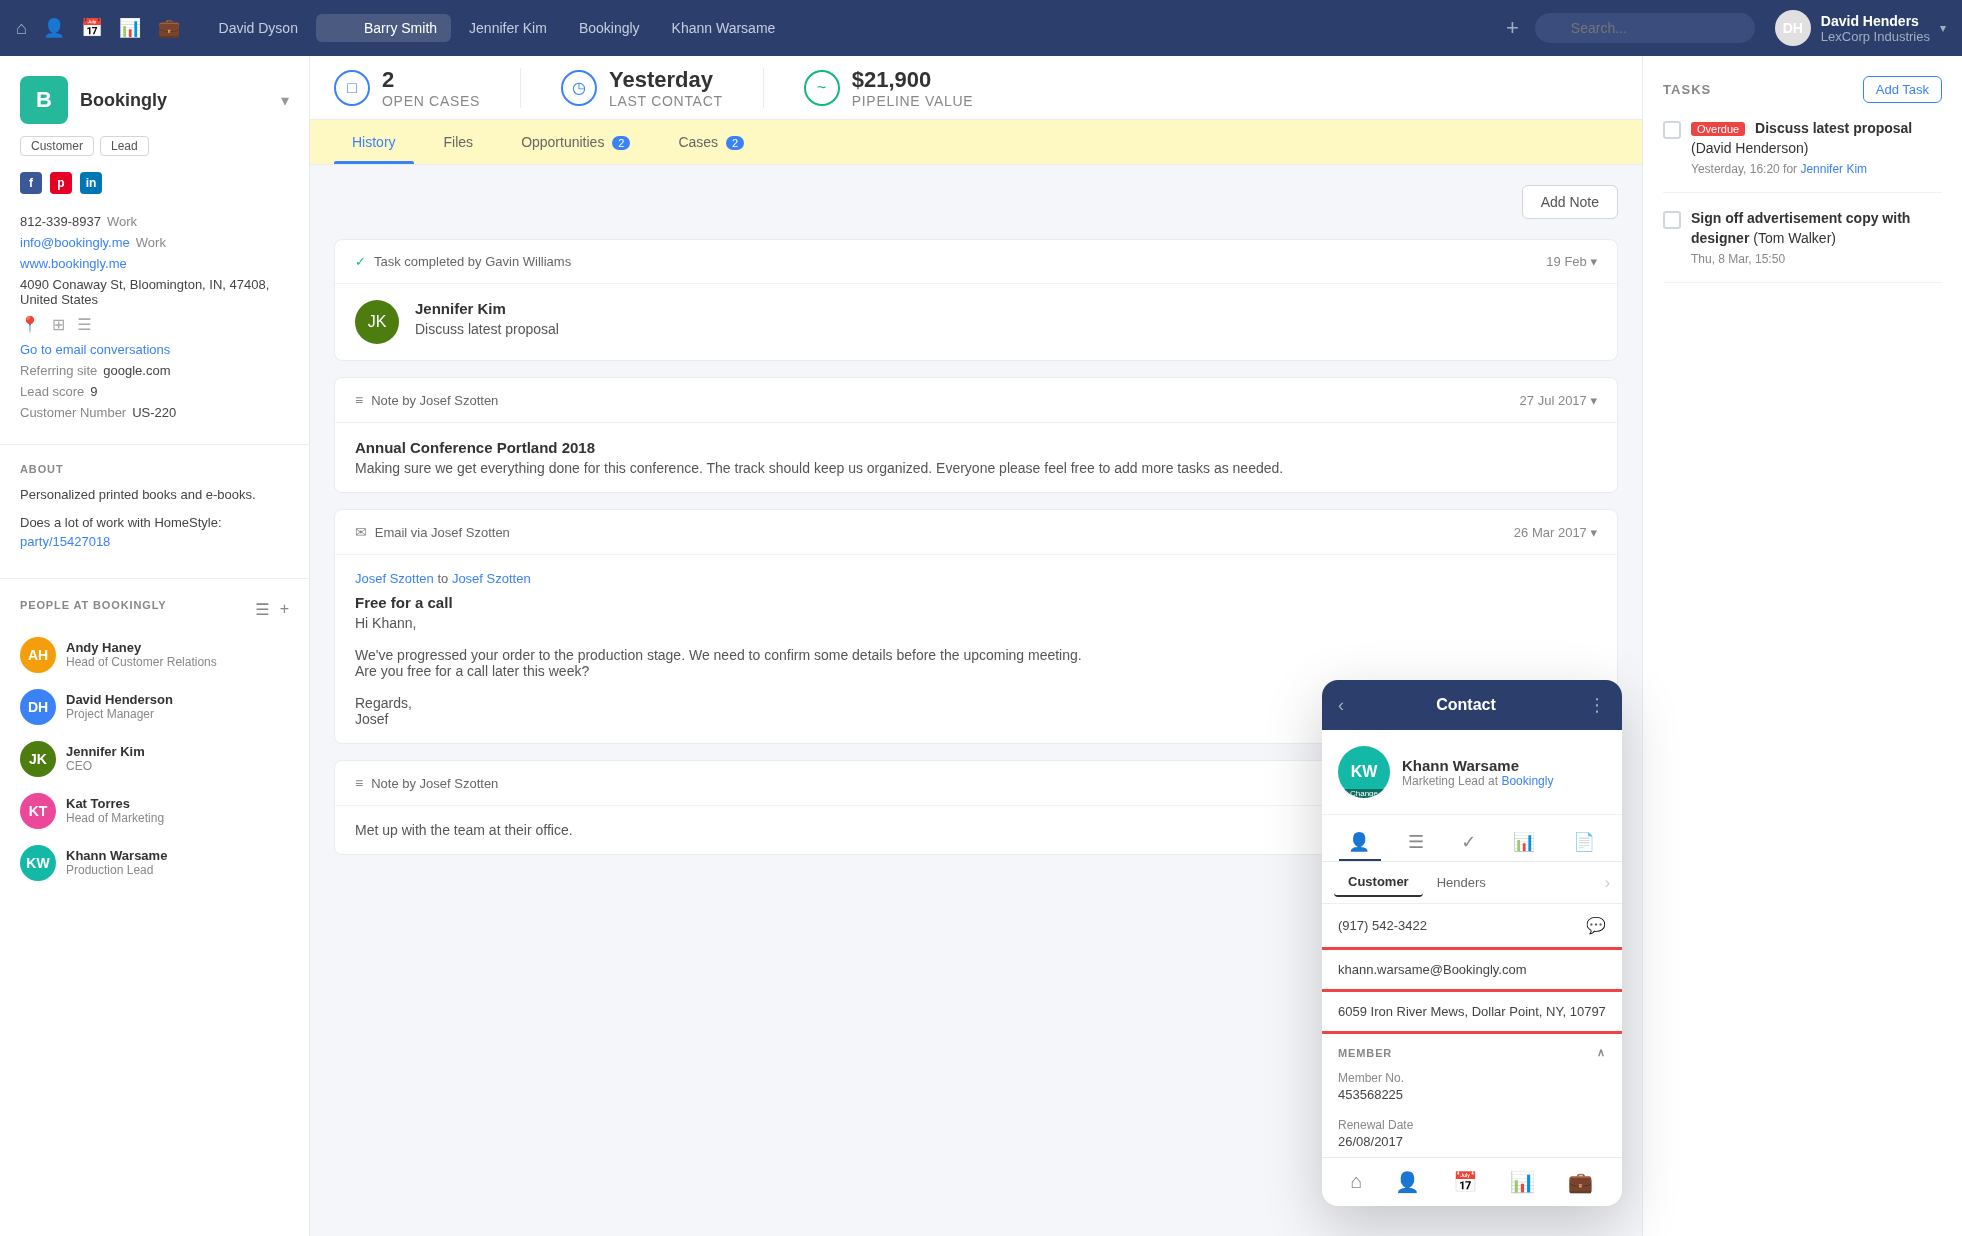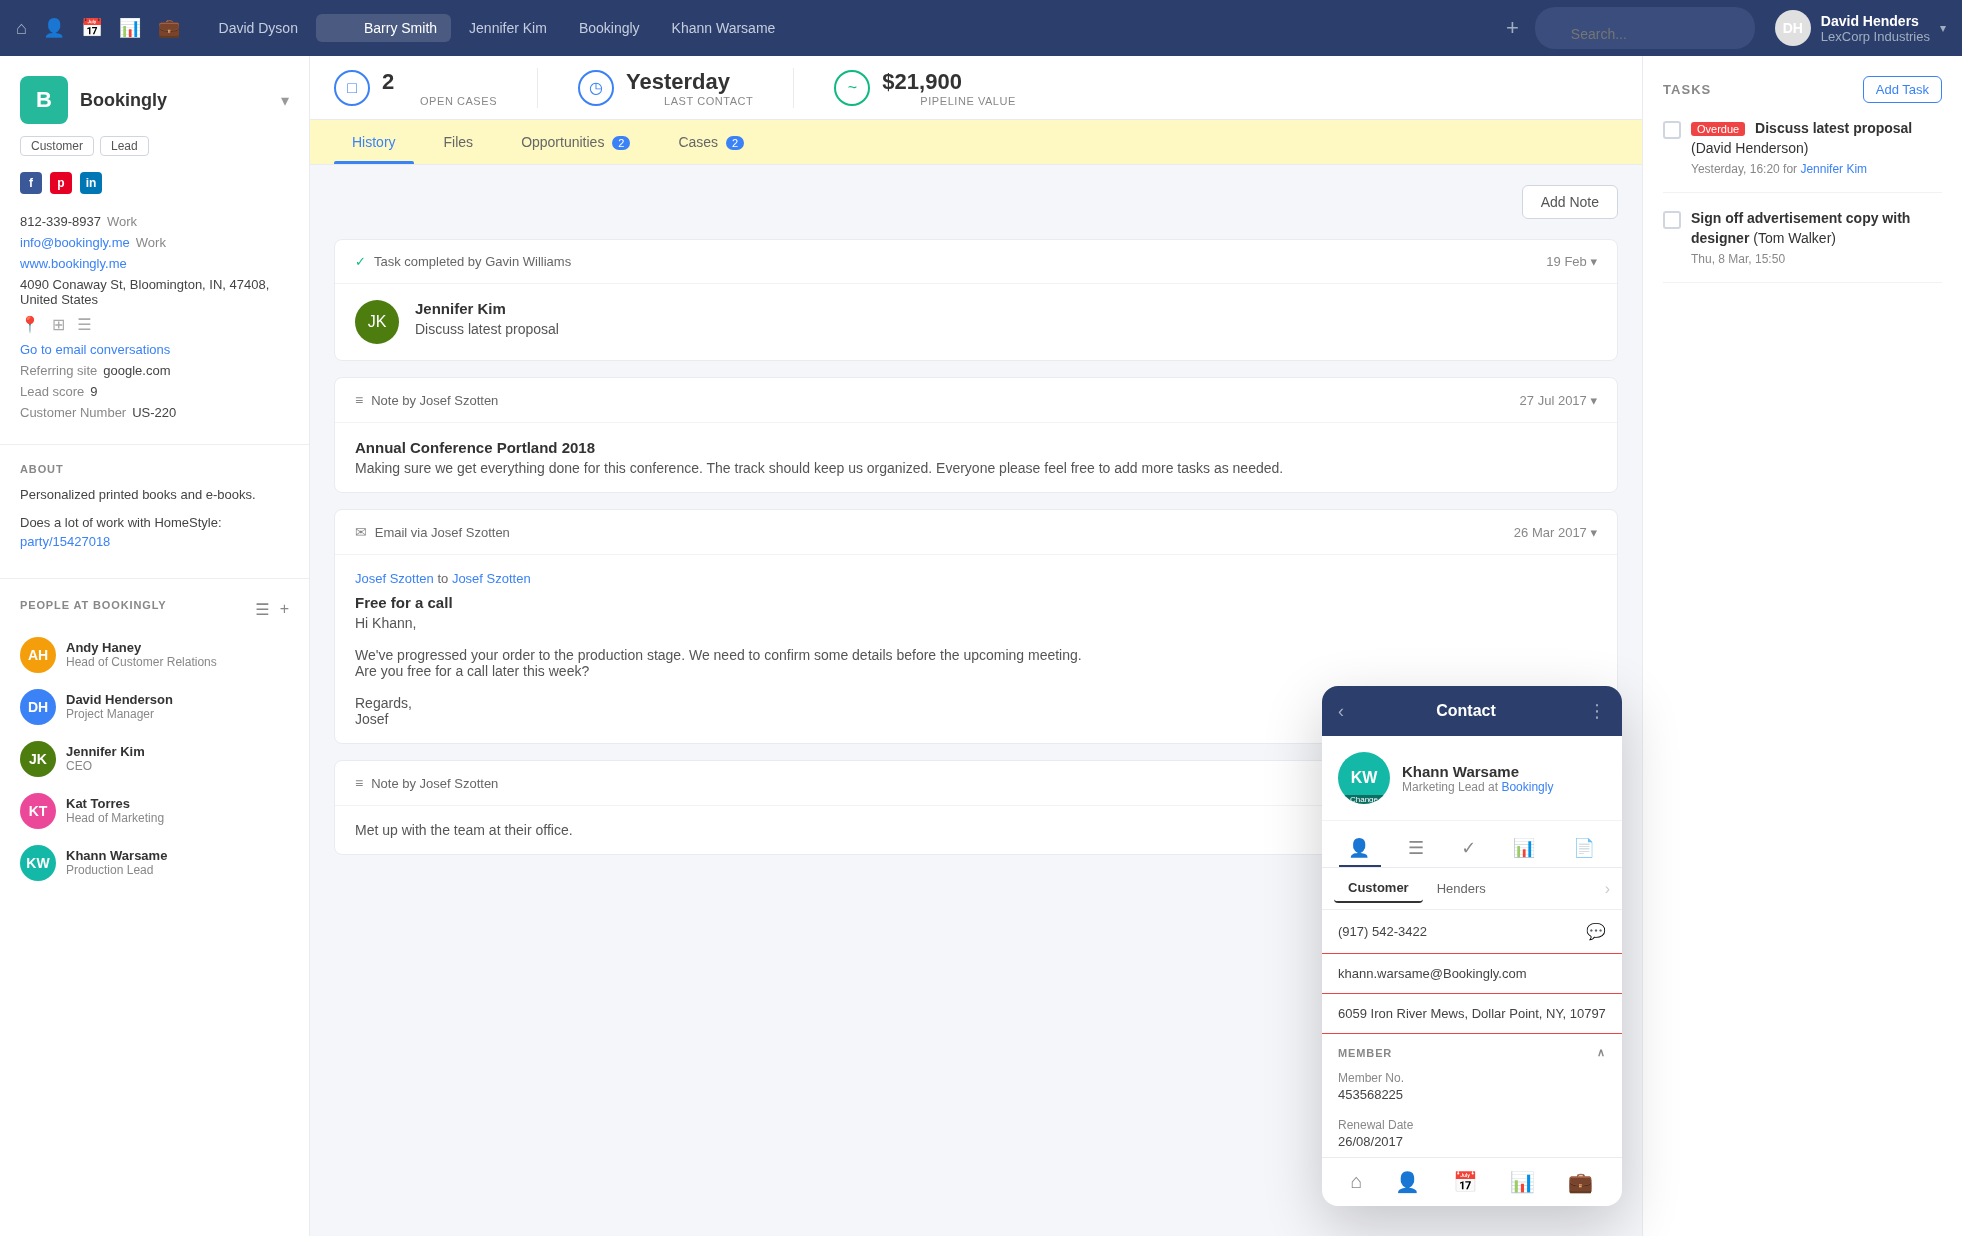--- a/index.html
+++ b/index.html
@@ -27,21 +27,21 @@
       cursor: pointer;
       font-size: 14px;
       white-space: nowrap;
     }
     .top-nav .nav-tab.active { color: #fff; background: rgba(255,255,255,0.15); padding-left: 48px; }
     .top-nav .nav-add { color: #a0aec0; font-size: 22px; margin: 0 8px; cursor: pointer; }
     .top-nav .search-box {
       background: #3a4d7c;
       border: none;
       border-radius: 20px;
-      padding: 19px 16px 7px 36px;
+      padding: 7px 16px 7px 36px;
       color: #c5cde0;
       width: 220px;
       font-size: 14px;
       position: relative;
     }
     .search-wrap { position: relative; }
     .search-wrap .search-icon-inner { position: absolute; left: 12px; top: 50%; transform: translateY(-50%); color: #a0aec0; font-size: 14px; }
     .top-nav .user-info { display: flex; align-items: center; gap: 10px; margin-left: 12px; color: #fff; cursor: pointer; }
     .top-nav .user-avatar { width: 36px; height: 36px; border-radius: 50%; background: #e0e0e0; display: flex; align-items: center; justify-content: center; overflow: hidden; }
     .top-nav .user-name { font-size: 14px; font-weight: 600; }
@@ -122,21 +122,21 @@
       padding: 0 24px;
       height: 64px;
       gap: 40px;
     }
     .stat-item { display: flex; align-items: center; gap: 12px; }
     .stat-icon { width: 36px; height: 36px; border-radius: 50%; border: 2px solid; display: flex; align-items: center; justify-content: center; font-size: 16px; flex-shrink: 0; }
     .stat-icon.cases { border-color: #3b82f6; color: #3b82f6; }
     .stat-icon.contact { border-color: #3b82f6; color: #3b82f6; }
     .stat-icon.pipeline { border-color: #10b981; color: #10b981; }
     .stat-num { font-size: 22px; font-weight: 700; color: #333; }
-    .stat-label { font-size: 11px; color: #888; text-transform: uppercase; letter-spacing: 0.05em; margin-left: 38px; }
+    .stat-label { font-size: 14px; color: #888; text-transform: uppercase; letter-spacing: 0.05em; }
     .stat-divider { width: 1px; height: 40px; background: #e8ecf0; }
 
     .tabs-bar {
       background: #fef9c3;
       border-bottom: 1px solid #e8ecf0;
       display: flex;
       align-items: flex-start;
       padding: 0 24px;
       gap: 12px;
     }
@@ -250,21 +250,21 @@
     .card-avatar-change { position: absolute; bottom: 0; left: 0; right: 0; background: rgba(0,0,0,0.4); color: #fff; font-size: 8px; text-align: center; cursor: pointer; }
     .card-person-name { font-size: 15px; font-weight: 700; }
     .card-person-role { font-size: 12px; color: #888; }
     .card-person-company { color: #3b82f6; }
     .card-tabs { display: flex; justify-content: space-around; padding: 10px 8px 0; border-bottom: 1px solid #e8ecf0; }
     .card-tab { padding: 6px 10px; cursor: pointer; color: #888; font-size: 18px; }
     .card-tab.active { color: #2c3e6b; border-bottom: 2px solid #2c3e6b; }
     .card-subtab { padding: 6px 14px; font-size: 13px; color: #666; cursor: pointer; border-radius: 4px; }
     .card-subtab.active { color: #333; font-weight: 600; border-bottom: 2px solid #333; }
     .card-subtab-arrow { margin-left: auto; color: #ccc; display: flex; align-items: center; font-size: 16px; }
-    .card-info { padding: 12px 16px; border-bottom: 1px solid #ef4444; font-size: 13px; color: #444; display: flex; align-items: center; justify-content: space-between; }
+    .card-info { padding: 12px 16px; border-bottom: 3px solid #ef4444; font-size: 13px; color: #444; display: flex; align-items: center; justify-content: space-between; }
     .card-info-icon { color: #ccc; font-size: 16px; }
     .card-section-title { font-size: 11px; font-weight: 700; color: #888; text-transform: uppercase; letter-spacing: 0.08em; padding: 12px 16px 4px; display: flex; align-items: center; justify-content: space-between; }
     .card-section-expand { color: #888; cursor: pointer; }
     .card-member-item { padding: 8px 16px; }
     .card-member-label { font-size: 12px; color: #888; margin-bottom: 2px; }
     .card-member-value { font-size: 13px; color: #444; }
     .card-footer-nav { display: flex; justify-content: space-around; padding: 12px; border-top: 1px solid #e8ecf0; }
     .card-footer-icon { color: #888; font-size: 20px; cursor: pointer; }
 
     

